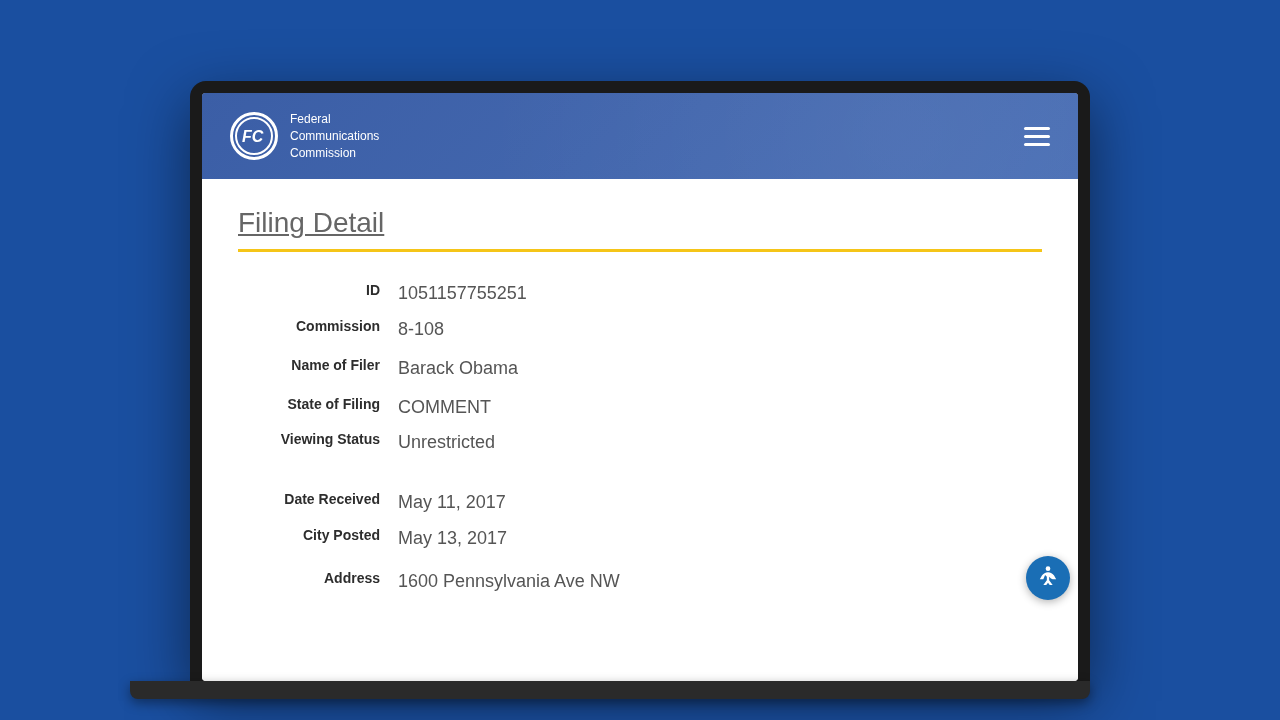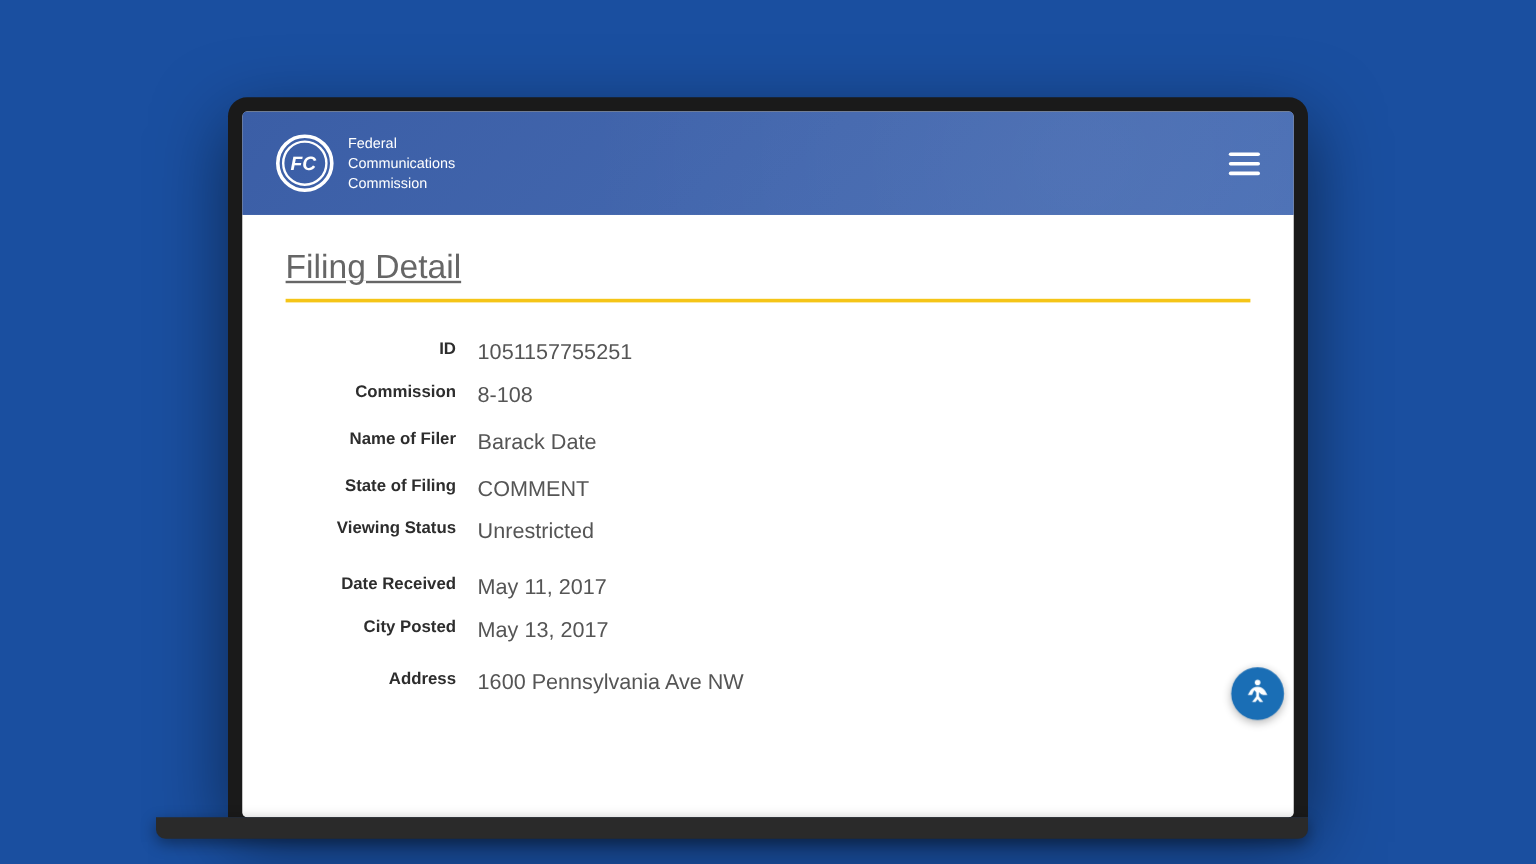--- a/index.html
+++ b/index.html
@@ -237,40 +237,40 @@
                 <span class="lbl">Commission</span>
                 <span class="val">8-108</span>
               </div>
             </div>
           </div>
 
           <div class="two-col-row">
             <div class="col-left">
               <div class="field-item">
                 <span class="lbl">Name of Filer</span>
-                <span class="val">Barack Date</span>
+                <span class="val">Barack Obama</span>
               </div>
             </div>
             <div class="col-right"></div>
           </div>
 
           <div class="two-col-row">
             <div class="col-left">
               <div class="field-item">
                 <span class="lbl">State of Filing</span>
                 <span class="val">COMMENT</span>
               </div>
               <div class="field-item">
                 <span class="lbl">Viewing Status</span>
                 <span class="val">Unrestricted</span>
               </div>
             </div>
           </div>
 
-          <div class="two-col-row" style="margin-top: 8px;">
+          <div class="two-col-row" style="margin-top: 21px;">
             <div class="col-left">
               <div class="field-item">
                 <span class="lbl">Date Received</span>
                 <span class="val">May 11, 2017</span>
               </div>
             </div>
             <div class="col-right">
               <div class="field-item">
                 <span class="lbl">City Posted</span>
                 <span class="val">May 13, 2017</span>

